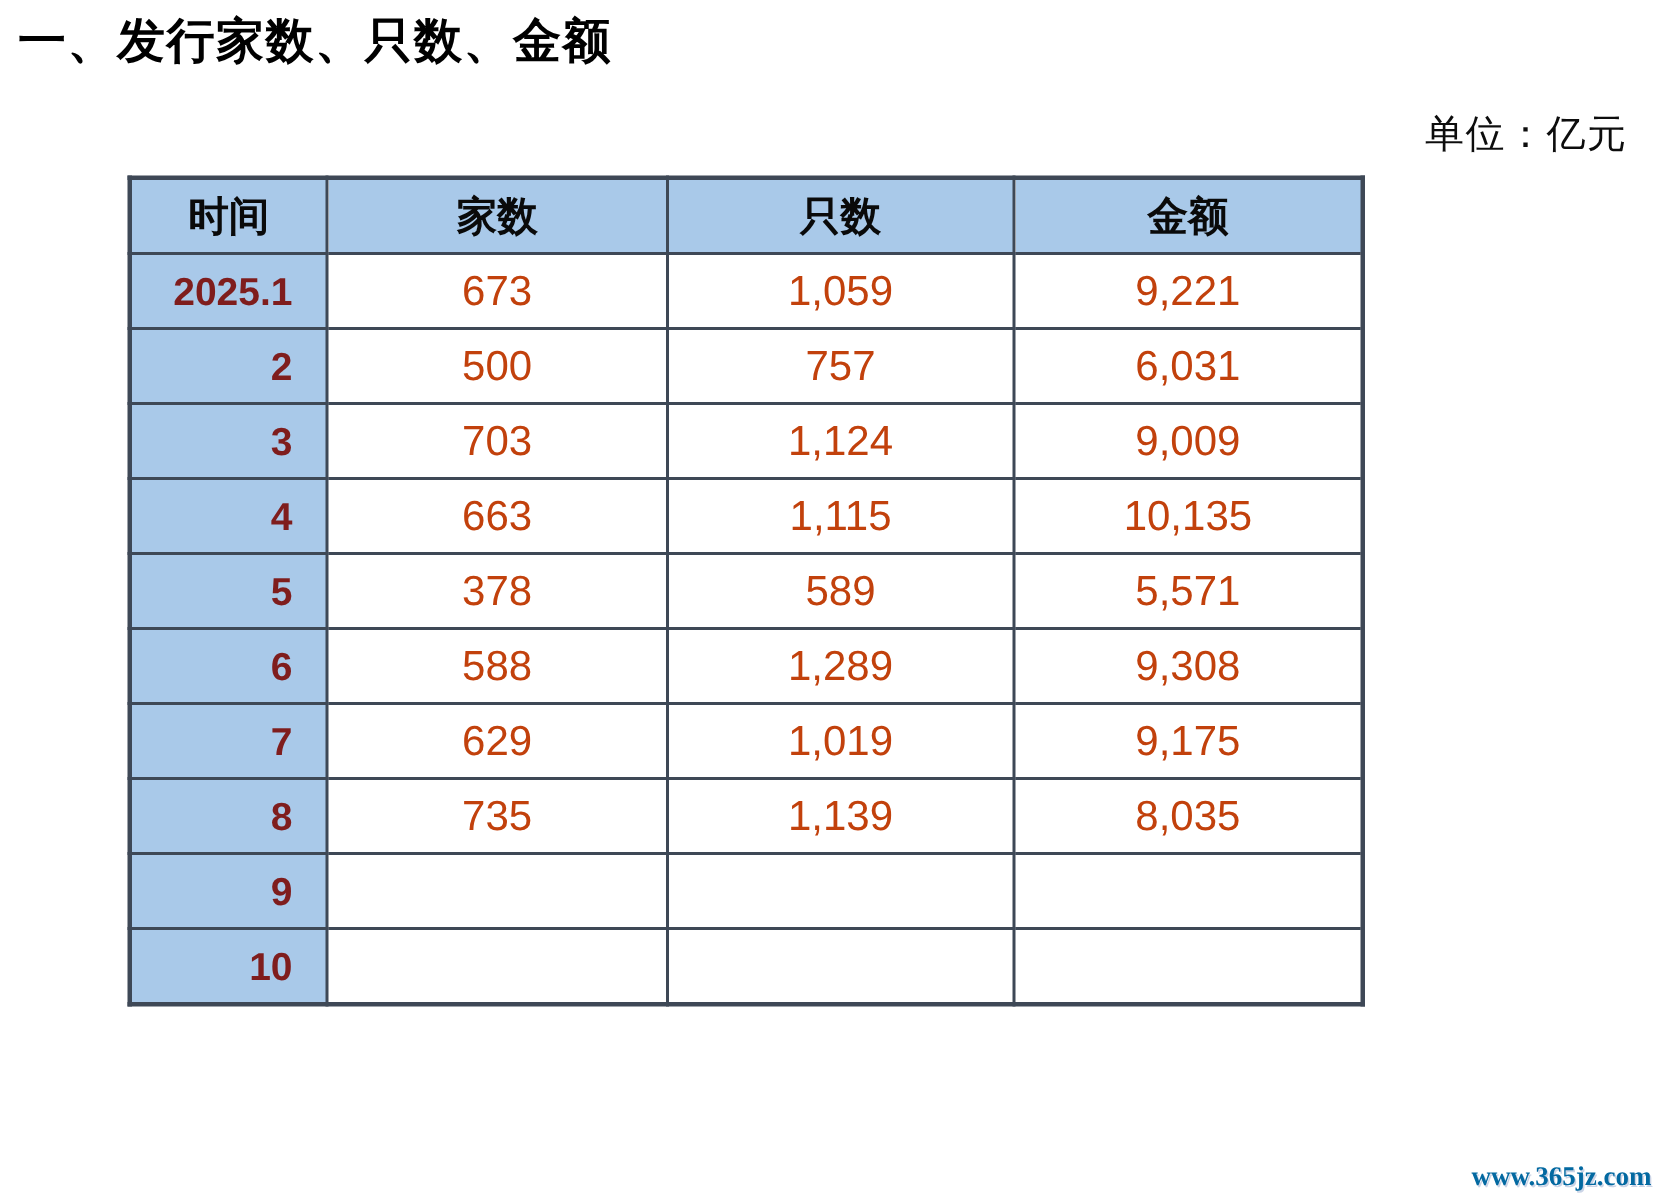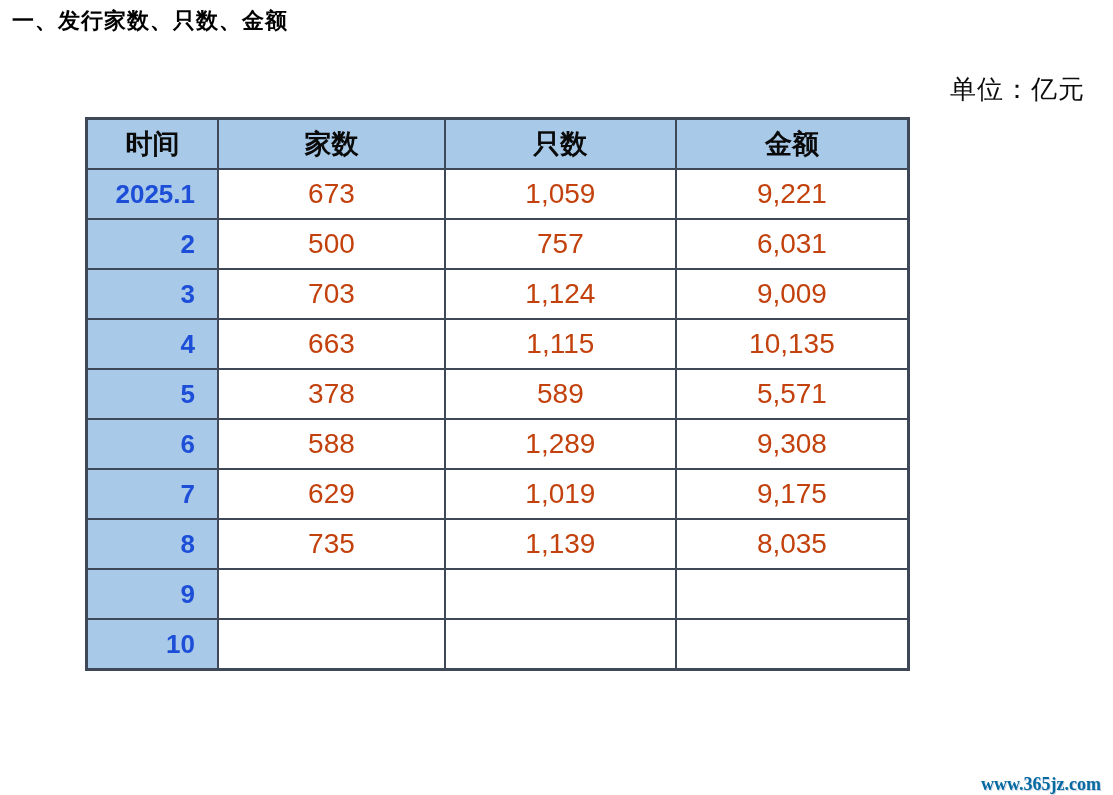--- a/index.html
+++ b/index.html
@@ -2,21 +2,21 @@
 <html><head>
 <meta charset="utf-8">
 <style>
   html,body{margin:0;padding:0;}
   body{
     width:1113px;height:795px;position:relative;background:#ffffff;
     font-family:"Liberation Sans","DejaVu Sans",sans-serif;overflow:hidden;color:#000;
   }
   .title{
     position:absolute;left:12px;top:6px;
-    font-size:22px;font-weight:bold;letter-spacing:1px;color:#000;
+    font-size:32px;font-weight:bold;letter-spacing:1px;color:#000;
   }
   .unit{
     position:absolute;top:72px;right:28px;
     font-size:26px;color:#0d0d0d;letter-spacing:1px;
   }
   table.tbl{
     position:absolute;left:85px;top:117px;width:825px;
     border-collapse:collapse;table-layout:fixed;
     border:3px solid #3e4856;
   }
@@ -35,21 +35,21 @@
     font-weight:bold;
     font-size:27px;
     color:#0a0a0a;
   }
   .tbl td.rowhead{
     background:#a9c9e9;
     font-weight:bold;
     font-size:26px;
     text-align:right;
     padding-right:22px;
-    color:#1d4ed8;
+    color:#7f1d1d;
   }
   .watermark{
     position:absolute;right:12px;bottom:0;
     font-family:Liberation Serif, serif;
     font-size:18px;font-weight:bold;color:#0369a1;
     text-shadow:1px 1px 0 rgba(140,160,200,0.45);
   }
 </style>
 </head>
 <body>

